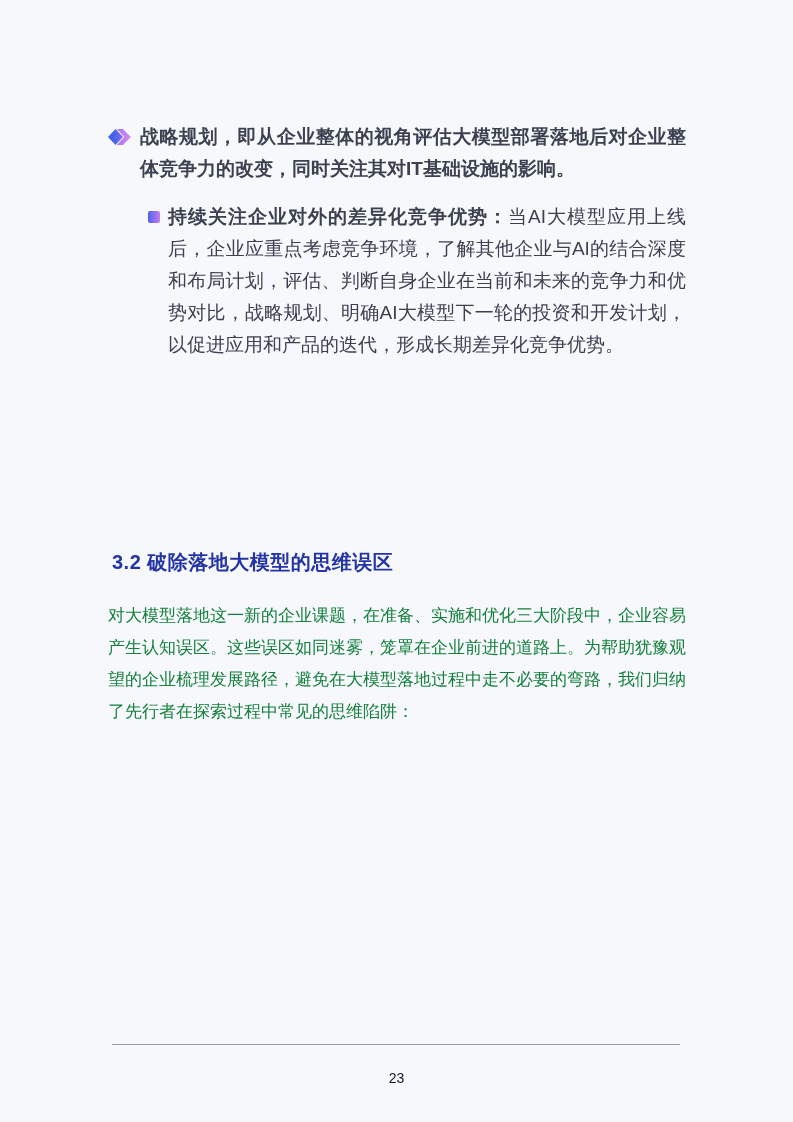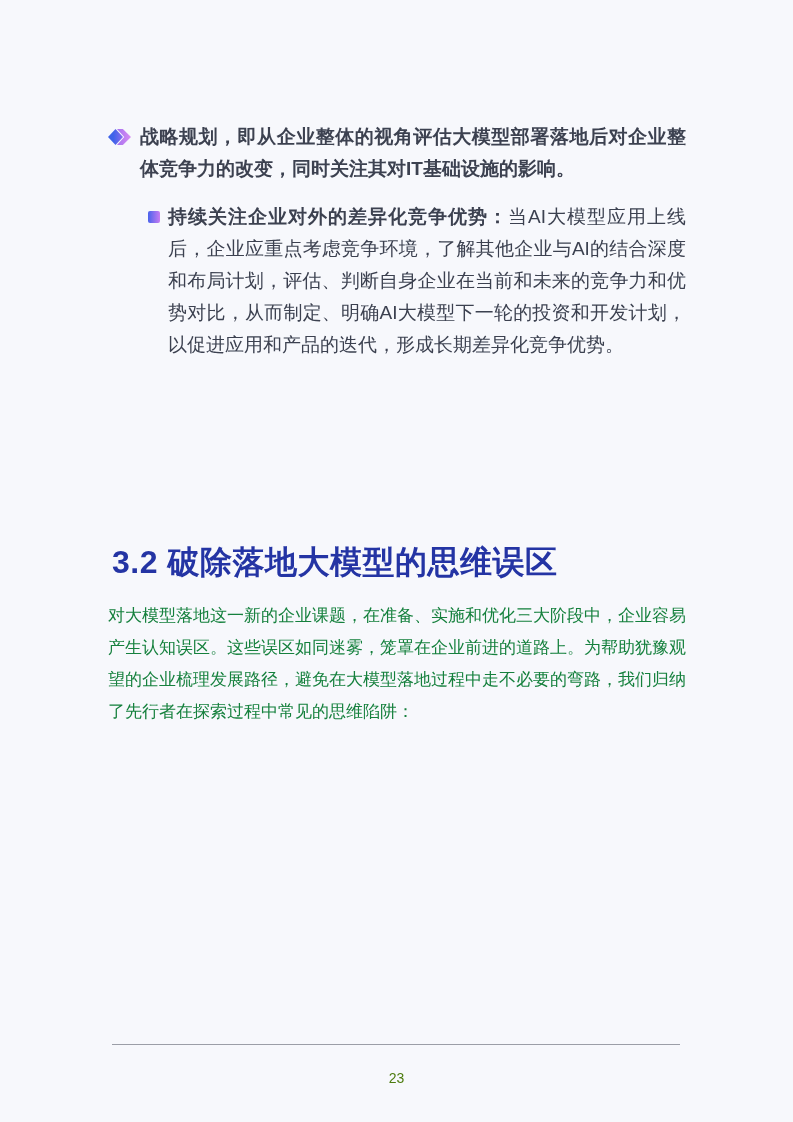--- a/index.html
+++ b/index.html
@@ -76,21 +76,21 @@
     text-align: justify;
   }
   .sub-text b { font-weight: bold; }
 
   
   .section-heading {
     position: absolute;
     top: 544px;
     left: 112px;
     width: 578px;
-    font-size: 32px;
+    font-size: 20px;
     line-height: 36px;
     font-weight: bold;
     color: #2434A4;
     letter-spacing: 0.5px;
   }
 
   
   .section-paragraph {
     position: absolute;
     top: 600px;
@@ -111,39 +111,39 @@
     height: 1px;
     background: #9B9EA7;
   }
   .page-number {
     position: absolute;
     top: 1070px;
     left: 0;
     width: 100%;
     text-align: center;
     font-size: 14px;
-    color: #4d7c0f;
+    color: #0f172a;
   }
 </style>
 </head>
 <body>
 
 <div class="page">
 
   <div class="main-bullet">
     <span class="marker-diamond">
       <i class="d"></i>
         <i class="c"></i>
     </span>
     <p class="main-bullet-text">战略规划，即从企业整体的视角评估大模型部署落地后对企业整体竞争力的改变，同时关注其对IT基础设施的影响。</p>
   </div>
 
   <div class="sub-bullet sub1">
     <span class="marker-square"></span>
-    <p class="sub-text"><b>持续关注企业对外的差异化竞争优势：</b><span>当AI大模型应用上线后，企业应重点考虑竞争环境，了解其他企业与AI的结合深度和布局计划，评估、判断自身企业在当前和未来的竞争力和优势对比，从而制定、明确AI大模型下一轮的投资和开发计划，以促进应用和产品的迭代，形成长期差异化竞争优势。</span></p>
+    <p class="sub-text"><b>持续关注企业对外的差异化竞争优势：</b><span>当AI大模型应用上线后，企业应重点考虑竞争环境，了解其他企业与AI的结合深度和布局计划，评估、判断自身企业在当前和未来的竞争力和优势对比，战略规划、明确AI大模型下一轮的投资和开发计划，以促进应用和产品的迭代，形成长期差异化竞争优势。</span></p>
   </div>
 
 
   <h2 class="section-heading">3.2 破除落地大模型的思维误区</h2>
 
   <p class="section-paragraph">对大模型落地这一新的企业课题，在准备、实施和优化三大阶段中，企业容易产生认知误区。这些误区如同迷雾，笼罩在企业前进的道路上。为帮助犹豫观望的企业梳理发展路径，避免在大模型落地过程中走不必要的弯路，我们归纳了先行者在探索过程中常见的思维陷阱：</p>
 
   <div class="footer-line"></div>
   <div class="page-number">23</div>
 

